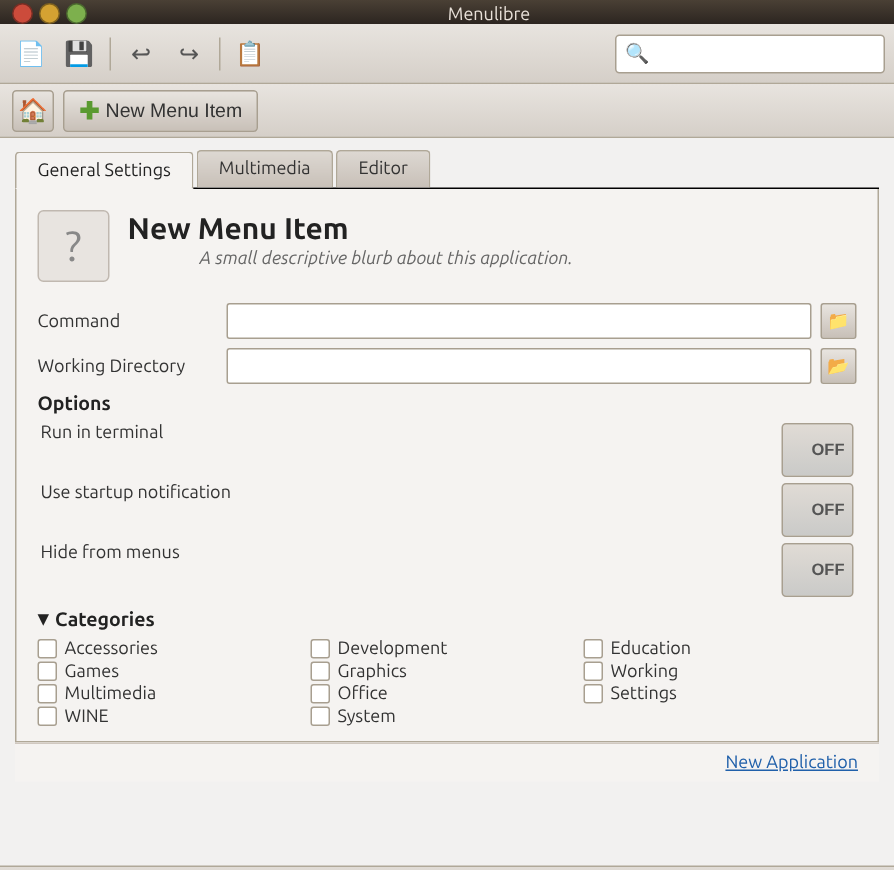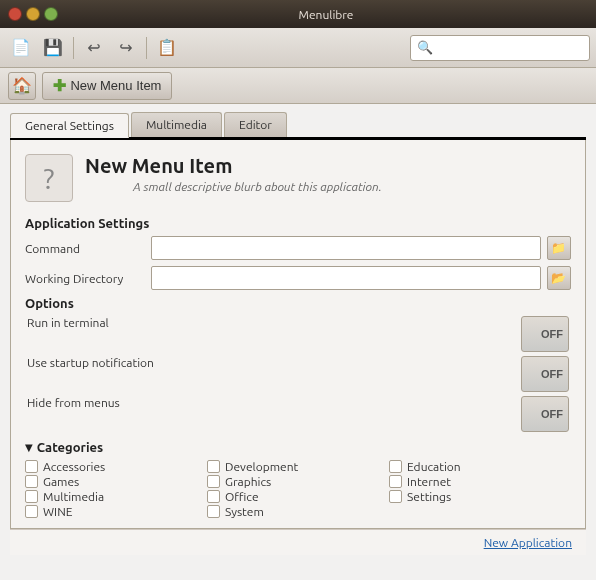--- a/index.html
+++ b/index.html
@@ -8,23 +8,23 @@
       font-size: 13px;
       background: #f2f1f0;
       width: 596px;
       height: 580px;
       overflow: hidden;
     }
 
     
     .titlebar {
       background: linear-gradient(to bottom, #4a4035 0%, #2c2520 100%);
-      height: 28px;
-      display: flex;
-      align-items: center;
+      height: 16px;
+      display: flex;
+      align-items: flex-end;
       padding: 0 8px;
       gap: 6px;
       user-select: none;
     }
     .titlebar-buttons {
       display: flex;
       gap: 4px;
       align-items: center;
     }
     .tb-btn {
@@ -124,21 +124,21 @@
     .main {
       background: #f2f1f0;
       padding: 8px 10px;
       flex: 1;
     }
 
     
     .tabs {
       display: flex;
       gap: 0;
-      border-bottom: 3px solid #000000;
+      border-bottom: 1px solid #000000;
       margin-bottom: 0;
     }
     .tab {
       padding: 5px 14px;
       font-size: 12px;
       background: linear-gradient(to bottom, #ddd8d2, #c8c0b8);
       border: 1px solid #b0a898;
       border-bottom: none;
       cursor: pointer;
       color: #333;
@@ -367,21 +367,20 @@
     <div class="app-header">
       <div class="app-icon-box">
         <span>?</span>
       </div>
       <div>
         <div class="app-title">New Menu Item</div>
         <div class="app-subtitle">A small descriptive blurb about this application.</div>
       </div>
     </div>
 
-    <div class="section-title">Application Settings</div>
 
     <div class="form-row">
       <label class="form-label">Command</label>
       <input class="form-input" type="text" value="" style="">
       <button class="browse-btn">
         <span>📁</span>
       </button>
     </div>
 
     <div class="form-row">
@@ -431,21 +430,21 @@
         <div class="category-item">
           <div class="cat-checkbox"></div>
           <span>Games</span>
         </div>
         <div class="category-item">
           <div class="cat-checkbox"></div>
           <span>Graphics</span>
         </div>
         <div class="category-item">
           <div class="cat-checkbox"></div>
-          <span>Internet</span>
+          <span>Working</span>
         </div>
 
         <div class="category-item">
           <div class="cat-checkbox"></div>
           <span>Multimedia</span>
         </div>
         <div class="category-item">
           <div class="cat-checkbox"></div>
           <span>Office</span>
         </div>

